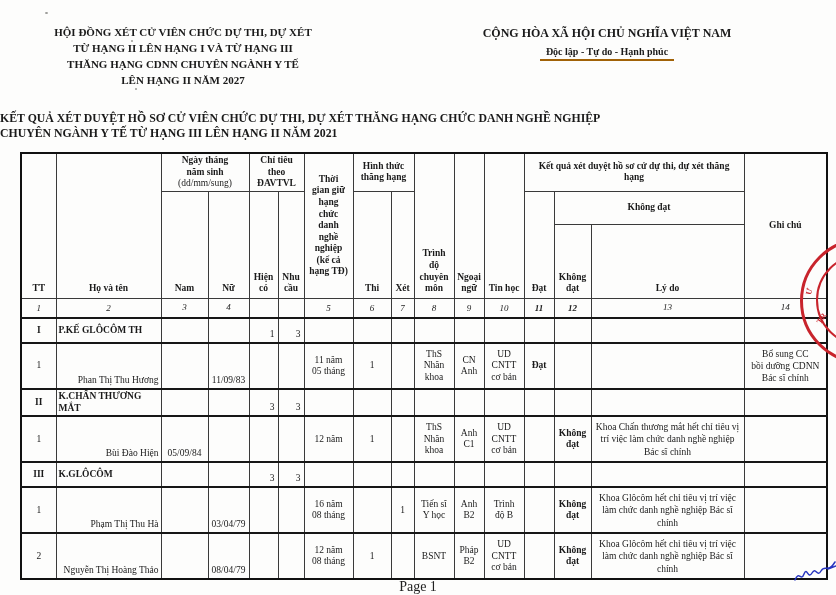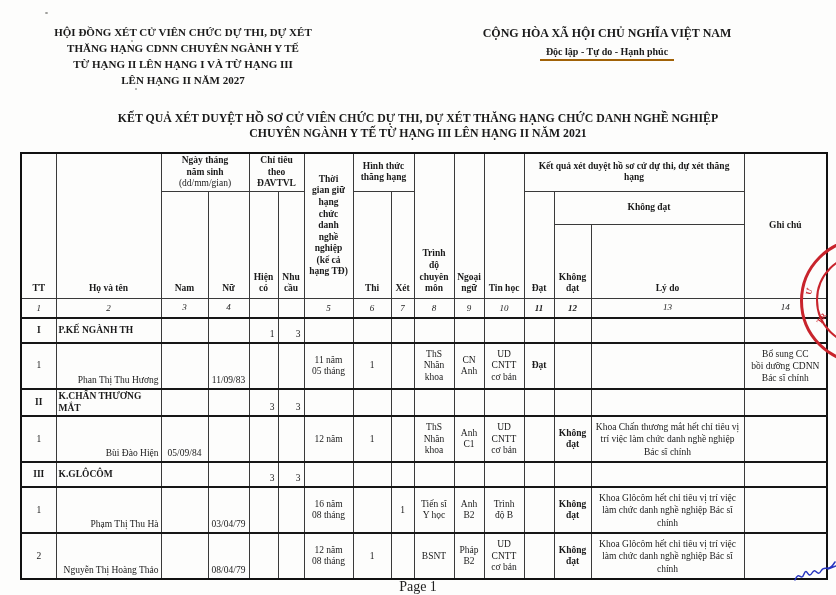--- a/index.html
+++ b/index.html
@@ -9,21 +9,21 @@
     font-family:"Liberation Serif","DejaVu Serif",serif;
   }
   
   .hdr-left{position:absolute;left:38px;top:24px;width:290px;text-align:center;}
   .hdr-left .org{font-size:13px;font-weight:700;letter-spacing:.3px;margin-bottom:3px;}
   .hdr-left .cl{font-size:11px;font-weight:700;line-height:16px;}
   .hdr-right{position:absolute;left:462px;top:26px;width:290px;text-align:center;}
   .hdr-right .country{font-size:12px;font-weight:700;}
   .hdr-right .motto{display:inline-block;font-size:10px;font-weight:700;margin-top:3px;
     border-bottom:2px solid #a16207;padding:0 6px 2px;}
-  .doc-title{position:absolute;left:0;top:111px;width:100%;text-align:center;
+  .doc-title{position:absolute;left:0;top:111px;width:100%;text-align:left;
     font-size:11.8px;font-weight:700;line-height:15px;}
   
   table.main{position:absolute;left:20px;top:152px;width:806px;
     border-collapse:collapse;table-layout:fixed;
     border:2px solid #111;}
   th,td{border:1px solid #3a3a3a;font-size:9.5px;line-height:1.22;
     white-space:pre-line;overflow:hidden;padding:0;}
   th{font-weight:700;text-align:center;vertical-align:bottom;padding:1px 1px 3px;}
   th.mid{vertical-align:middle;padding:1px;}
   th .sub{display:block;font-weight:400;}
@@ -58,22 +58,22 @@
   .stamp-letter.l1{left:806px;top:287px;transform:rotate(-75deg);}
   .stamp-letter.l2{left:816px;top:314px;transform:rotate(-55deg);}
   .signature{position:absolute;left:792px;top:556px;}
   .speck{position:absolute;background:#9a9a96;border-radius:50%;}
 </style>
 </head>
 <body>
 
 <div class="hdr-left">
   <div class="cl">HỘI ĐỒNG XÉT CỬ VIÊN CHỨC DỰ THI, DỰ XÉT</div>
+  <div class="cl">TỪ  HẠNG II LÊN HẠNG I VÀ TỪ HẠNG III</div>
   <div class="cl">THĂNG HẠNG CDNN CHUYÊN NGÀNH Y TẾ</div>
-  <div class="cl">TỪ  HẠNG II LÊN HẠNG I VÀ TỪ HẠNG III</div>
   <div class="cl">LÊN HẠNG II NĂM 2027</div>
 </div>
 <div class="hdr-right">
   <div class="country">CỘNG HÒA XÃ HỘI CHỦ NGHĨA VIỆT NAM</div>
   <div class="motto">Độc lập - Tự do - Hạnh phúc</div>
 </div>
 
 <div class="doc-title">
   <div>KẾT QUẢ XÉT DUYỆT HỒ SƠ CỬ VIÊN CHỨC DỰ THI, DỰ XÉT THĂNG HẠNG CHỨC DANH NGHỀ NGHIỆP</div>
   <div>CHUYÊN NGÀNH Y TẾ TỪ HẠNG III LÊN HẠNG II NĂM 2021</div>
@@ -96,21 +96,21 @@
     <col style="width:30px">
       <col style="width:37px">
       <col style="width:153px">
       <col style="width:83px">
   </colgroup>
   <thead>
     <tr class="hr1">
       <th rowspan="3">TT</th>
       <th rowspan="3">Họ và tên</th>
       <th colspan="2" class="mid"><span>Ngày tháng
-năm sinh</span><span class="sub">(dd/mm/gian)</span></th>
+năm sinh</span><span class="sub">(dd/mm/sung)</span></th>
       <th colspan="2" class="mid">Chỉ tiêu
 theo
 ĐAVTVL</th>
       <th rowspan="3" class="mid">Thời
 gian giữ
 hạng
 chức
 danh
 nghề
 nghiệp
@@ -161,21 +161,21 @@
         <td class="c9">8</td>
         <td class="c10">9</td>
         <td class="c11">10</td>
         <td class="c12">11</td>
         <td class="c13">12</td>
         <td class="c14">13</td>
         <td class="c15">14</td>
       </tr>
   <tr class="section">
         <td class="c0">I</td>
-        <td class="c1">P.KẾ NGÀNH TH</td>
+        <td class="c1">P.KẾ GLÔCÔM TH</td>
         <td class="c2"></td>
         <td class="c3"></td>
         <td class="c4">1</td>
         <td class="c5">3</td>
         <td class="c6"></td>
         <td class="c7"></td>
         <td class="c8"></td>
         <td class="c9"></td>
         <td class="c10"></td>
         <td class="c11"></td>

